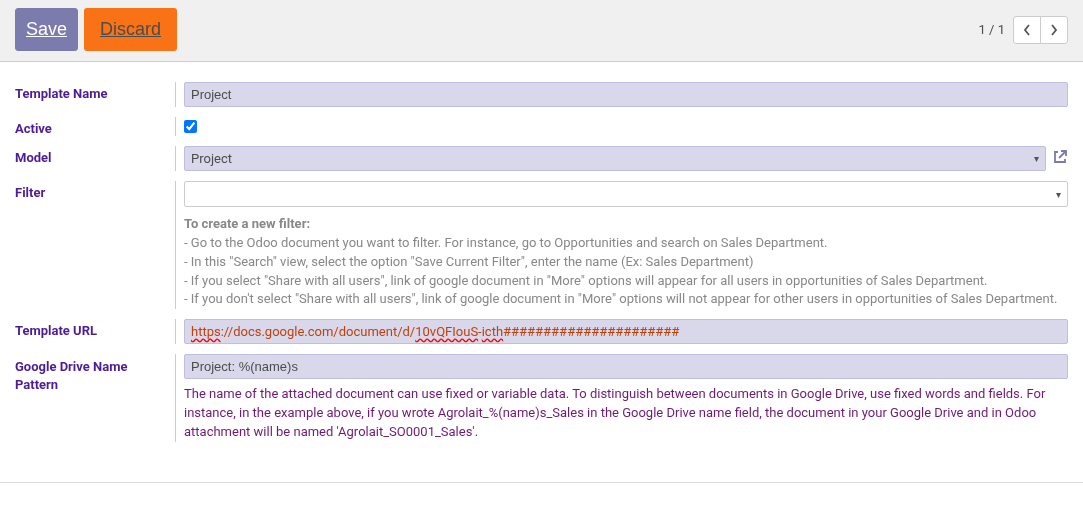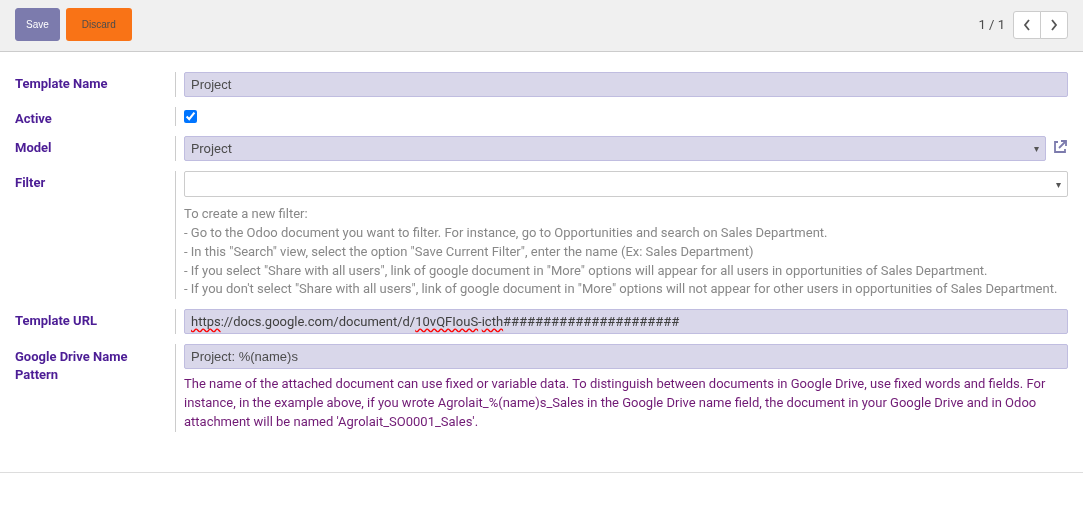--- a/index.html
+++ b/index.html
@@ -29,24 +29,25 @@
   .breadcrumb .current { color: #777; }
   .toolbar {
     display: flex;
     justify-content: space-between;
     align-items: center;
   }
   .toolbar-left { display: flex; gap: 6px; }
   .btn {
     border: 1px solid #ccc;
     padding: 5px 10px;
-    font-size: 10px;
+    font-size: 18px;
     border-radius: 3px;
     cursor: pointer;
     background: #fff;
+    text-decoration: underline;
   }
   .btn-primary {
     background: #7c7bad;
     border-color: #7c7bad;
     color: #fff;
   }
   .btn-discard {
     background: #f97316;
     border: 6px solid #f97316;
     color: #4c4c4c;
@@ -149,23 +150,23 @@
     cursor: pointer;
     font-size: 15px;
     flex-shrink: 0;
   }
   .help-block {
     margin-top: 8px;
     color: #888;
     font-size: 13px;
     line-height: 1.45;
   }
-  .help-block strong { font-weight: normal; color: #888; }
+  .help-block strong { font-weight: bold; color: #888; }
   .url-content {
-    color: #404040;
+    color: #c2410c;
   }
   .underline-red {
     text-decoration: underline wavy red;
     text-decoration-skip-ink: none;
   }
   .help-below {
     margin-top: 6px;
     color: #701a75;
     font-size: 13px;
     line-height: 1.45;

